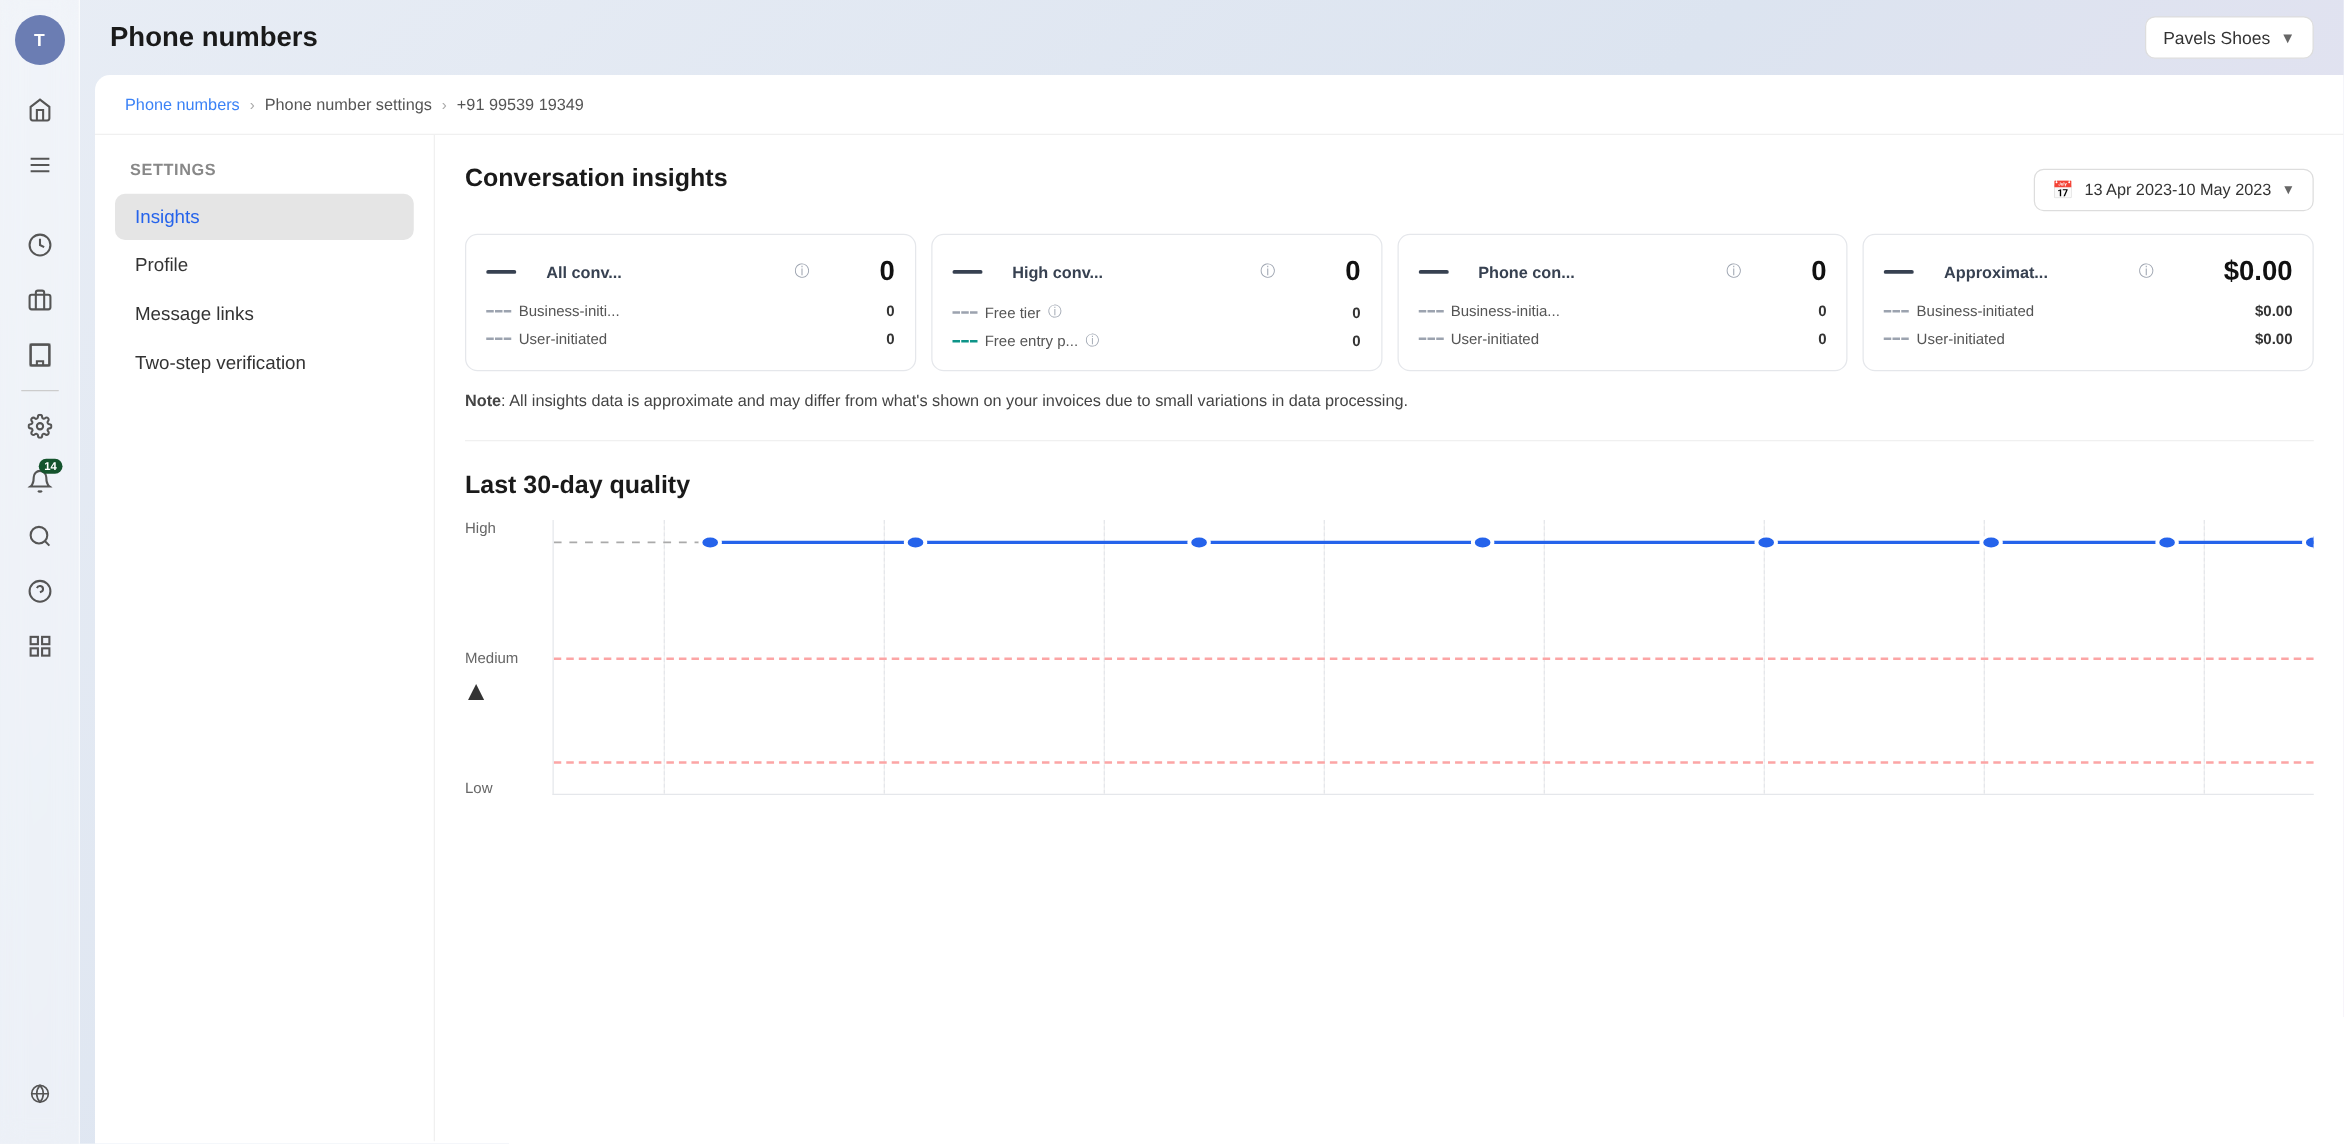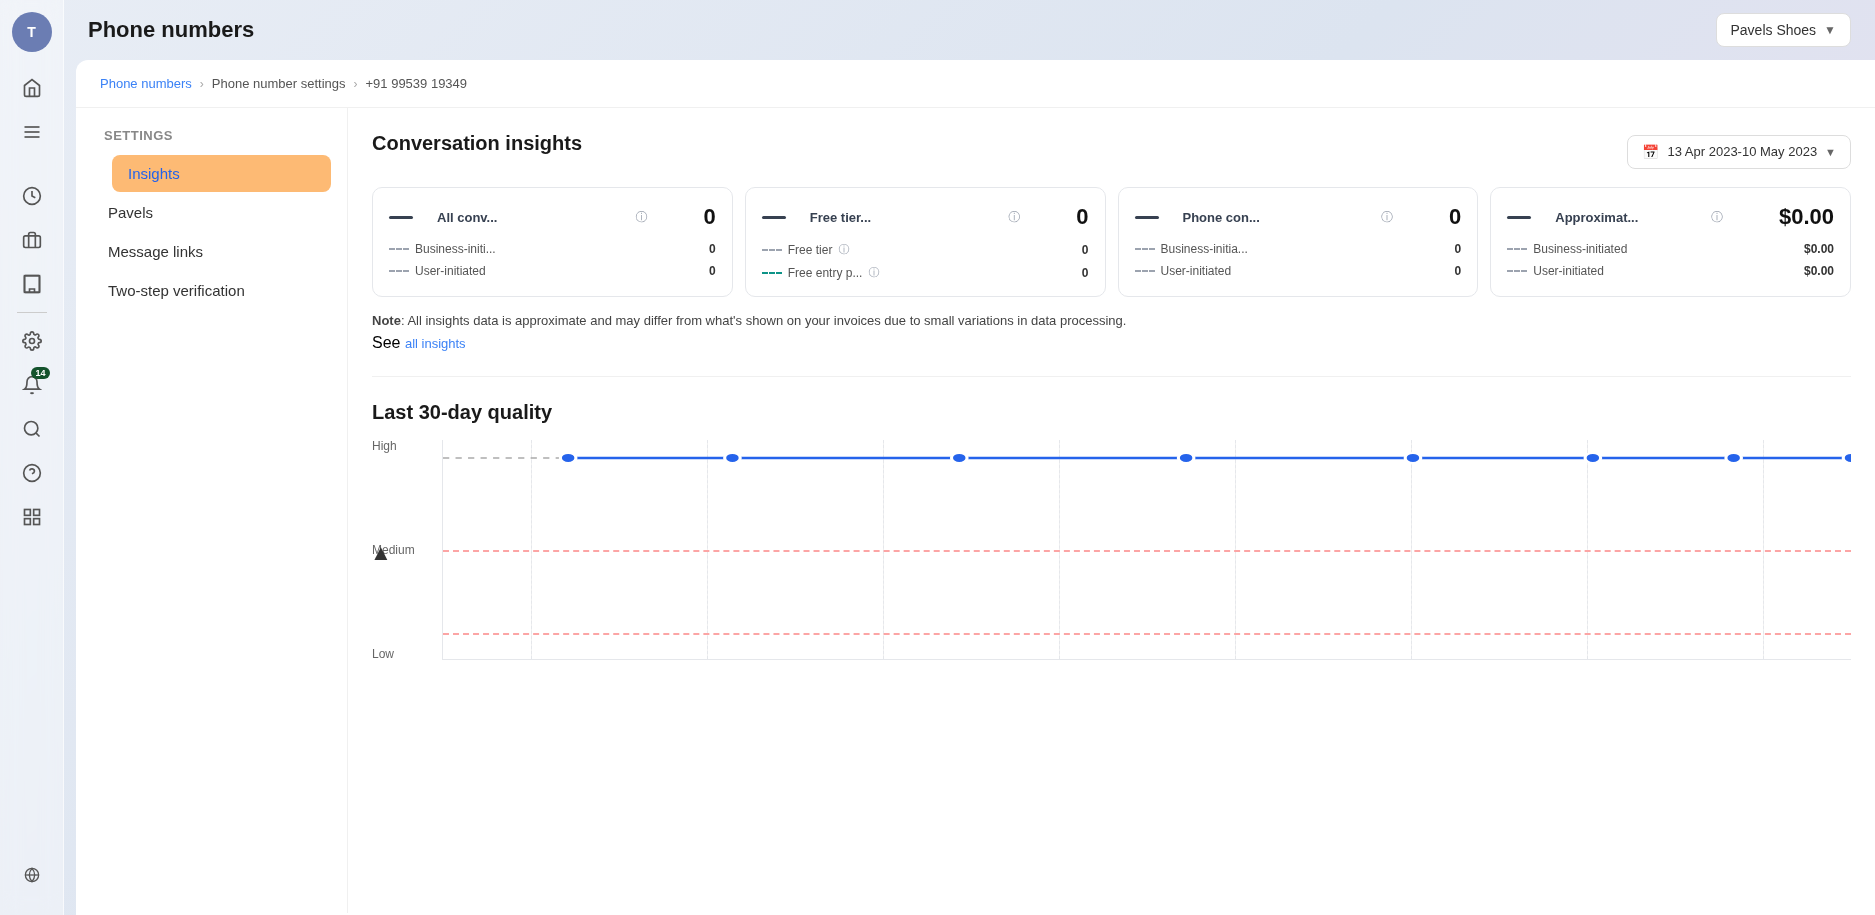--- a/index.html
+++ b/index.html
@@ -152,23 +152,22 @@
       display: block;
       padding: 10px 16px;
       border-radius: 8px;
       font-size: 15px;
       font-weight: 500;
       color: #333;
       cursor: pointer;
       margin-bottom: 2px;
     }
     .settings-nav-item.active {
-      background: #fdba74;
+      background: #e5e5e5;
       color: #2563eb;
-      margin-left: 20px;
     }
 
     
     .main-panel {
       flex: 1;
       padding: 24px;
       overflow: auto;
     }
 
     
@@ -490,21 +489,21 @@
 
     <div class="inner-layout">
 
       <div class="settings-sidebar">
         <div class="settings-title">Settings</div>
 
         <div class="settings-nav-item active">
           <span>Insights</span>
         </div>
         <div class="settings-nav-item">
-          <span>Pavels</span>
+          <span>Profile</span>
         </div>
         <div class="settings-nav-item">
           <span>Message links</span>
         </div>
         <div class="settings-nav-item">
           <span>Two-step verification</span>
         </div>
       </div>
 
       <div class="main-panel">
@@ -540,21 +539,21 @@
                   <div class="dashed-line"></div>
                   <span class="metric-sub-label">User-initiated</span>
                 </div>
                 <span class="metric-sub-value">0</span>
               </div>
             </div>
 
             <div class="metric-card">
               <div class="metric-header">
                 <div class="metric-line"></div>
-                <span class="metric-label">Free tier...</span>
+                <span class="metric-label">High conv...</span>
                 <span class="metric-info">ⓘ</span>
                 <span class="metric-value">0</span>
               </div>
               <div class="metric-sub-item">
                 <div class="metric-sub-label-wrap">
                   <div class="dashed-line"></div>
                   <span class="metric-sub-label">Free tier</span>
                   <span class="metric-sub-info">ⓘ</span>
                 </div>
                 <span class="metric-sub-value">0</span>
@@ -612,24 +611,20 @@
                   <span class="metric-sub-label">User-initiated</span>
                 </div>
                 <span class="metric-sub-value">$0.00</span>
               </div>
             </div>
 
           </div>
 
           <p class="note-text">
             <strong>Note</strong><span>: All insights data is approximate and may differ from what's shown on your invoices due to small variations in data processing.</span>
-          </p>
-          <p>
-            <span>See</span>
-            <a class="link-text" href="#"> all insights</a>
           </p>
         </div>
 
         <hr class="section-divider">
 
         <div class="quality-section">
           <h2 class="section-title">Last 30-day quality</h2>
 
           <div class="quality-chart">
 

